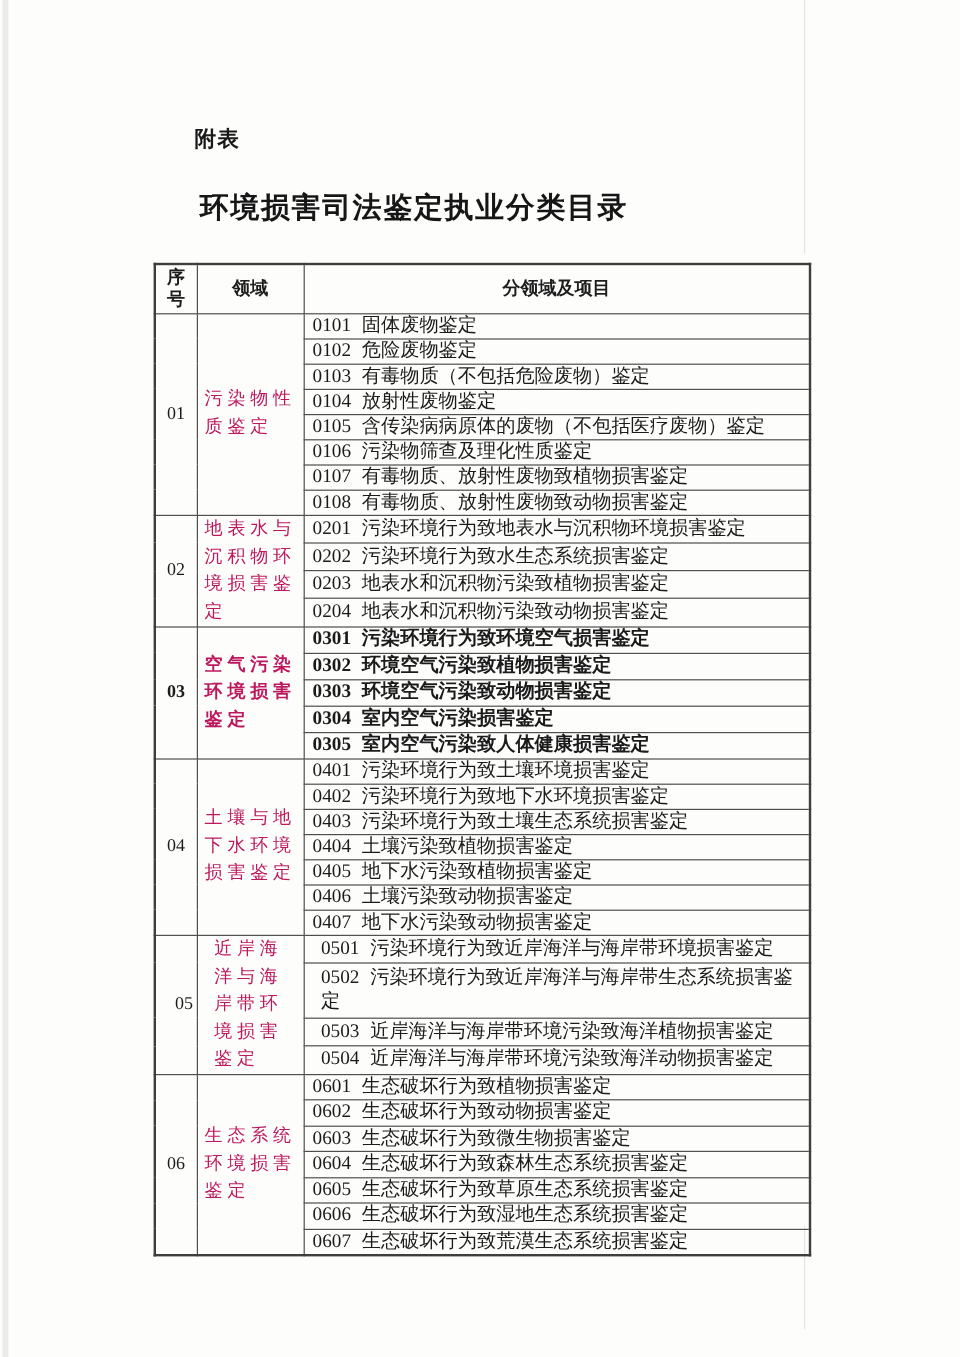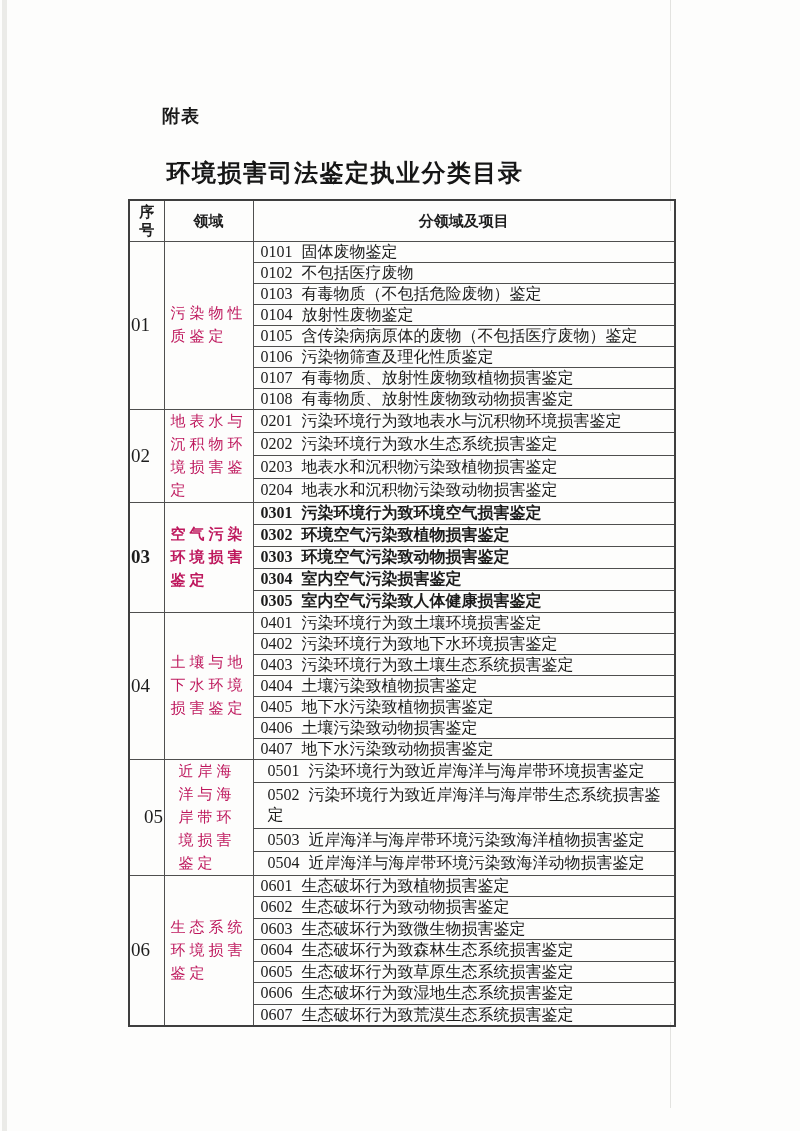--- a/index.html
+++ b/index.html
@@ -30,42 +30,42 @@
     color: #1a1a1a;
     padding-left: 44px;
   }
   .doc-title {
     position: absolute; left: 0; top: 157px; width: 690px;
     text-align: center;
     font-size: 24px; font-weight: bold; letter-spacing: 1.5px;
     color: #161616;
   }
   table.catalog {
-    position: absolute; left: 128px; top: 199px;
+    position: absolute; left: 128px; top: 219px;
     width: 546px;
     border-collapse: collapse;
     table-layout: fixed;
     border: 2px solid #3e3e3e;
   }
   .catalog th, .catalog td {
     border: 1px solid #4f4f4f;
     box-sizing: border-box;
   }
   .catalog thead tr { height: 41px; }
   .catalog th {
     font-size: 15px; font-weight: bold;
     text-align: center; vertical-align: middle;
     color: #1d1d1d;
     line-height: 18px;
   }
   .th-no { padding: 0 8px; }
   .no-cell {
-    vertical-align: middle;
+    text-align: center; vertical-align: middle;
     font-family: "Liberation Serif", serif;
-    font-size: 19px; color: #1d1d1d;
+    font-size: 15px; color: #1d1d1d;
   }
   .field-cell {
     vertical-align: middle;
     font-family: "Liberation Serif", serif;
     font-size: 15px; letter-spacing: 4px;
     line-height: 23px;
     padding: 0 5px 0 6px;
     color: #be185d;
     word-break: break-all;
   }
@@ -111,21 +111,21 @@
         <th>分领域及项目</th>
       </tr>
     </thead>
     <tbody>
         <tr class="sec-01">
           <td class="no-cell" rowspan="8">01</td>
           <td class="field-cell" rowspan="8">污染物性质鉴定</td>
           <td class="item-cell"><span class="code">0101</span><span class="iname">固体废物鉴定</span></td>
         </tr>
         <tr class="sec-01">
-          <td class="item-cell"><span class="code">0102</span><span class="iname">不包括医疗废物</span></td>
+          <td class="item-cell"><span class="code">0102</span><span class="iname">危险废物鉴定</span></td>
         </tr>
         <tr class="sec-01">
           <td class="item-cell"><span class="code">0103</span><span class="iname">有毒物质（不包括危险废物）鉴定</span></td>
         </tr>
         <tr class="sec-01">
           <td class="item-cell"><span class="code">0104</span><span class="iname">放射性废物鉴定</span></td>
         </tr>
         <tr class="sec-01">
           <td class="item-cell"><span class="code">0105</span><span class="iname">含传染病病原体的废物（不包括医疗废物）鉴定</span></td>
         </tr>

